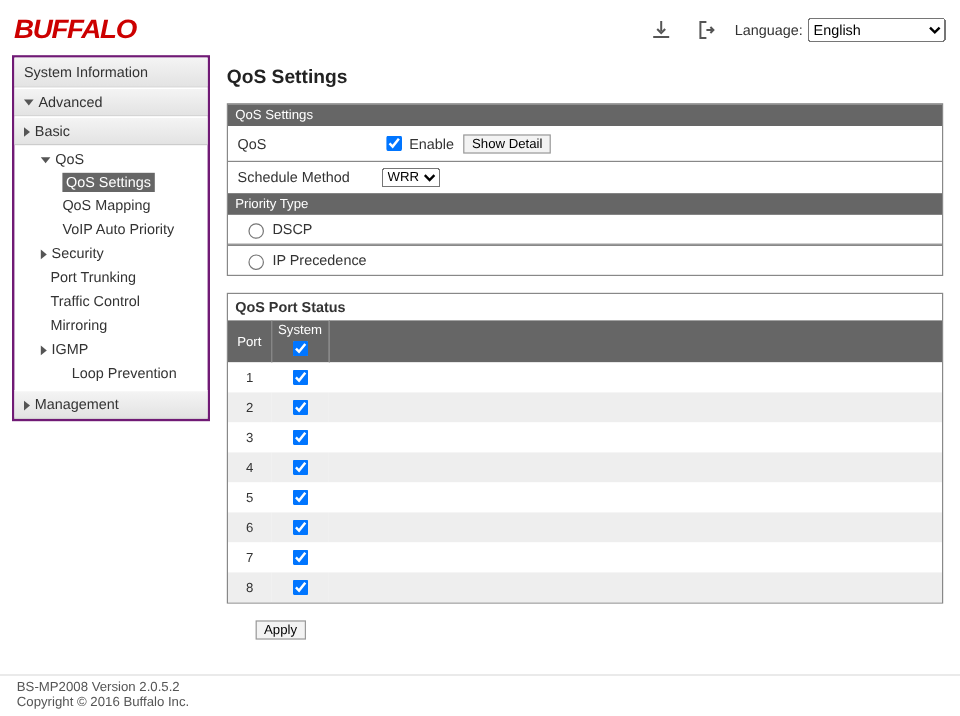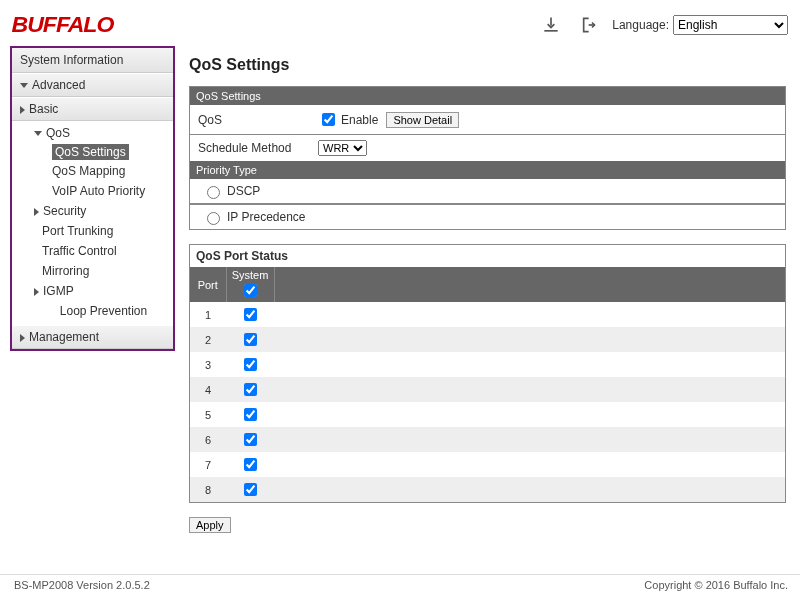--- a/index.html
+++ b/index.html
@@ -48,24 +48,24 @@
   .sect-title { font-size:12px; font-weight:bold; padding:4px 6px; }
   .port-table { width:100%; border-collapse:collapse; font-size:11px; }
   .port-table thead th { background:#666; color:#fff; font-weight:normal; padding:2px 4px; text-align:center; border-right:1px solid #888; }
   .port-table thead th:last-child { border-right:0; }
   .port-table tbody td { padding:3px 4px; text-align:center; }
   .port-table tbody tr:nth-child(even) td { background:#eee; }
   .port-table tbody tr:nth-child(odd) td { background:#fff; }
   .port-col { width:36px; }
   .en-col { width:48px; }
 
-  .apply-wrap { margin-top:8px; }
-
-  
-  .footer { position:absolute; left:0; right:0; bottom:0; display:flex; justify-content:space-between; padding:4px 12px 6px 14px; font-size:11px; color:#555; border-top:1px solid #ddd; }
+  .apply-wrap { margin-top:8px;margin-left:24px; }
+
+  
+  .footer { position:absolute; left:0; right:0; bottom:0; display:flex; justify-content:space-between; padding:4px 12px 6px 14px; font-size:11px; color:#555; border-top:1px solid #ddd;flex-direction:column; }
 </style>
 </head>
 <body>
 <div class="page">
 
 <div class="header">
   <div class="logo">BUFFALO</div>
   <div class="header-right">
     <span class="hicon">
       <svg width="20" height="20" viewBox="0 0 24 24" fill="none" stroke="#555" stroke-width="2">

